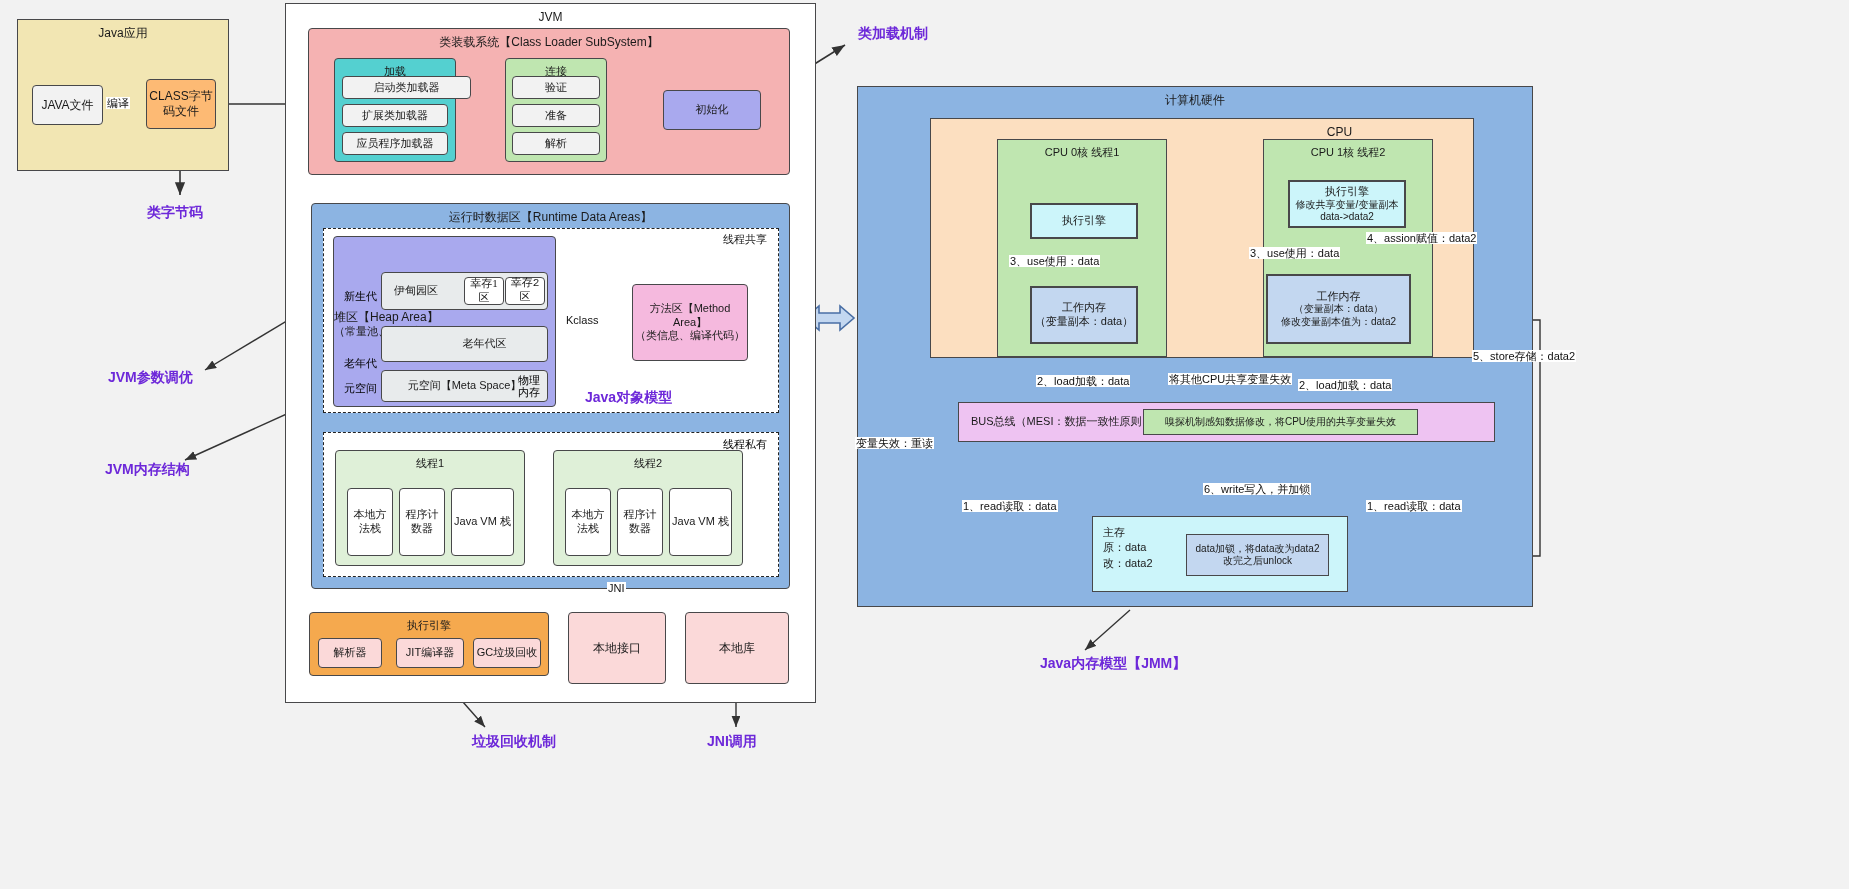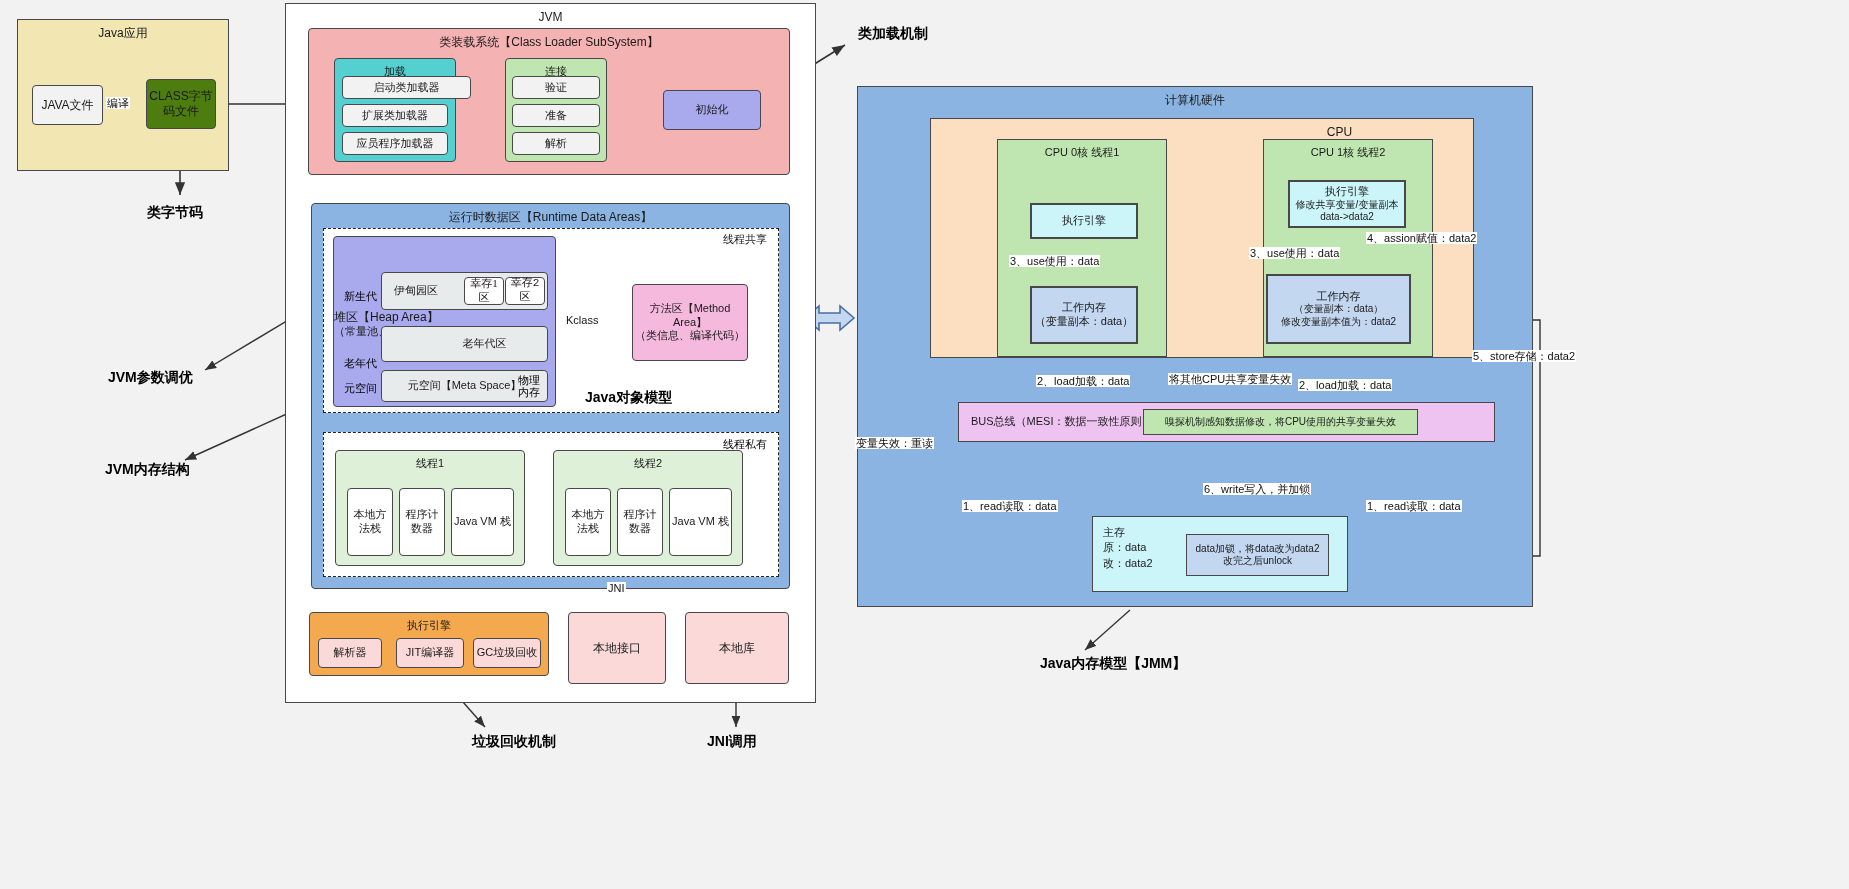--- a/index.html
+++ b/index.html
@@ -15,21 +15,21 @@
   .box {
     position:absolute;
     border:1px solid #48484a;
     display:flex; align-items:center; justify-content:center;
     text-align:center;
     line-height:1.25;
     color:#1a1a1a;
   }
   .lbl-top { align-items:flex-start; padding-top:6px; }
   .red-note {
-    position:absolute; color:#000000; font-weight:bold; font-size:14px;
+    position:absolute; color:#6d28d9; font-weight:bold; font-size:14px;
     white-space:nowrap;
   }
   .edge-lbl {
     position:absolute; background:#fff; color:#111; font-size:11px;
     white-space:nowrap; padding:0 1px; line-height:1.1;
   }
   svg.overlay { position:absolute; left:0; top:0; width:1849px; height:889px; pointer-events:none; }
   .t11 { font-size:11px; }
   .t12 { font-size:12px; }
   .rnd { border-radius:4px; }
@@ -116,21 +116,21 @@
   <polyline points="900,413 900,413" fill="none" stroke="#333" stroke-width="1.2"></polyline>
 </svg>
 
 <div class="box lbl-top" style="left:17px;top:19px;width:212px;height:152px;background:#f2e6b3;">
   <span class="t12">Java应用</span>
 </div>
 <div class="box rnd t12" style="left:32px;top:85px;width:71px;height:40px;background:#f2f2f2;">
   <span>JAVA文件</span>
 </div>
 <div class="edge-lbl" style="left:106px;top:97px;">编译</div>
-<div class="box rnd t12" style="left:146px;top:79px;width:70px;height:50px;background:#4d7c0f;white-space:pre-line;">
+<div class="box rnd t12" style="left:146px;top:79px;width:70px;height:50px;background:#fdba74;white-space:pre-line;">
   <span>CLASS字节
 码文件</span>
 </div>
 <div class="red-note" style="left:147px;top:204px;">类字节码</div>
 
 <div class="box lbl-top" style="left:285px;top:3px;width:531px;height:700px;background:#ffffff;">
   <span class="t12">JVM</span>
 </div>
 
 <div class="box rnd lbl-top" style="left:308px;top:28px;width:482px;height:147px;background:#f5b2b2;">

